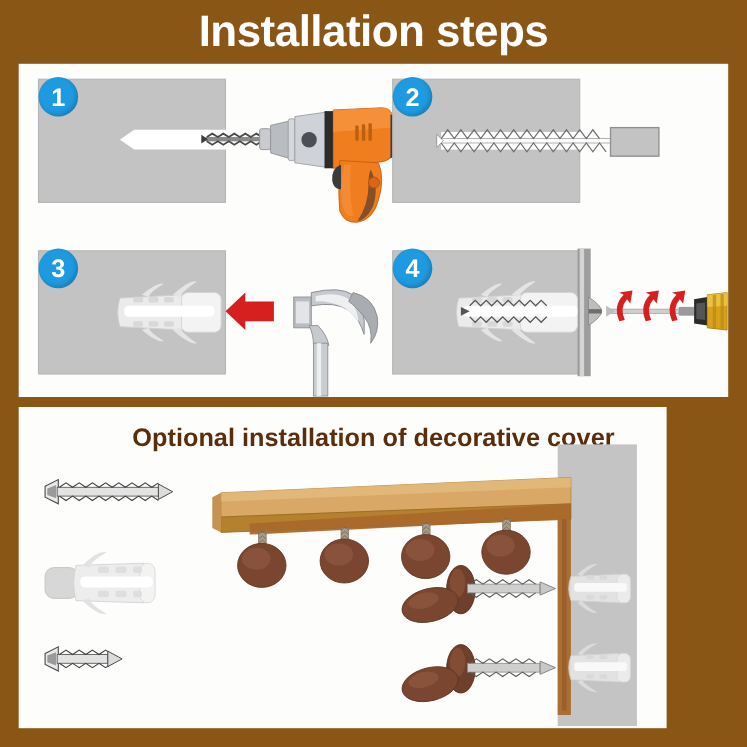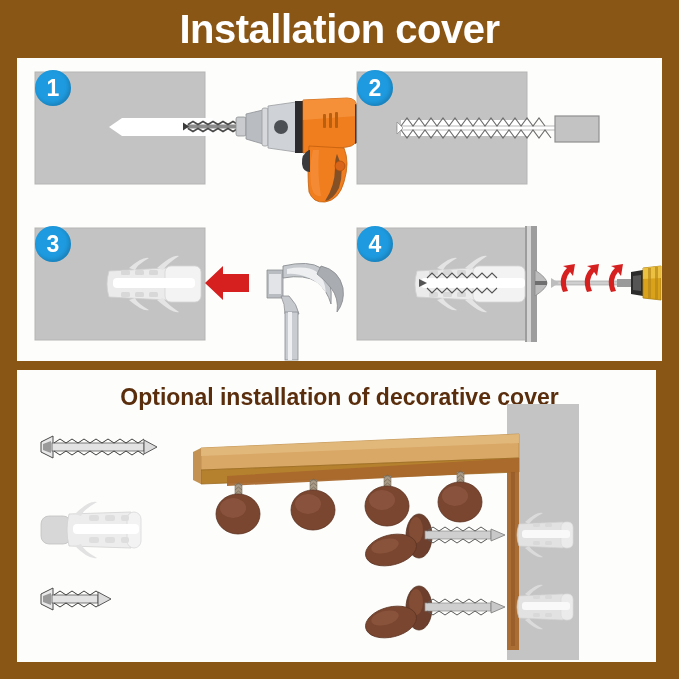--- a/index.html
+++ b/index.html
@@ -19,21 +19,21 @@
   }
   .header-title{
     color:#ffffff;font-size:40px;font-weight:bold;letter-spacing:-0.5px;
     line-height:1;white-space:nowrap;
   }
   
   .panel{
     position:absolute;background:#fdfdfb;box-sizing:border-box;
   }
   #steps-panel{left:17px;top:58px;width:645px;height:303px;}
-  #cover-panel{left:17px;top:370px;width:639px;height:292px;}
+  #cover-panel{left:17px;top:370px;width:589px;height:292px;}
   .divider{
     position:absolute;left:17px;top:361px;width:645px;height:9px;background:#8a5616;
   }
   
   .step{position:absolute;}
   #step-1{left:0px;top:0px;width:322px;height:150px;}
   #step-2{left:322px;top:0px;width:322px;height:150px;}
   #step-3{left:0px;top:150px;width:322px;height:153px;}
   #step-4{left:322px;top:150px;width:322px;height:153px;}
   .badge{
@@ -52,21 +52,21 @@
   }
   .parts-col{position:absolute;left:10px;top:62px;width:150px;height:200px;}
   .scene{position:absolute;left:150px;top:40px;width:495px;height:250px;}
 </style>
 </head>
 <body>
 
 <div class="poster">
 
   <div class="header">
-    <div class="header-title">Installation cover</div>
+    <div class="header-title">Installation steps</div>
   </div>
 
   <div class="panel" id="steps-panel">
 
     <div class="step" id="step-1">
       <div class="badge" style="left:18px;top:12px;">1</div>
       <svg class="svg-layer" viewBox="0 0 322 150">
 
         <rect x="18" y="14" width="170" height="112" fill="#c3c3c3" stroke="#b5b5b5" stroke-width="1"></rect>
 

